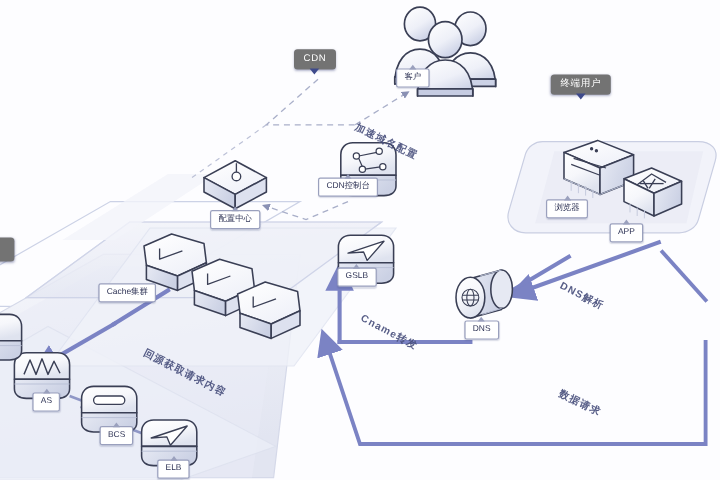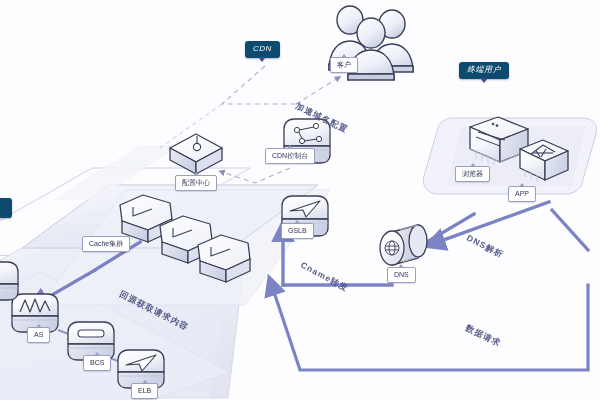--- a/index.html
+++ b/index.html
@@ -7,30 +7,29 @@
     width:600px;height:400px;overflow:hidden;
     background:#ffffff;
     font-family:"Liberation Sans","DejaVu Sans",sans-serif;
   }
   #stage{position:relative;width:600px;height:400px;overflow:hidden;background:#fdfdff;}
   svg.layer{position:absolute;left:0;top:0;width:600px;height:400px;}
 
   
   .badge{
     position:absolute;
-    background:#0c4a6e;
+    background:#737373;
     color:#ffffff;
     font-size:8px;
     letter-spacing:.5px;
     padding:4px 8px 5px 8px;
     border-radius:3px;
     white-space:nowrap;
     line-height:1;
     box-shadow:0 1px 2px rgba(40,50,110,.35);
-    font-style:italic;
   }
   .badge:after{
     content:"";position:absolute;left:50%;bottom:-4px;margin-left:-4px;
     width:0;height:0;border-left:4px solid transparent;border-right:4px solid transparent;
     border-top:5px solid #3e4a8c;
   }
   .badge.noTail:after{display:none;}
 
   
   .tag{

